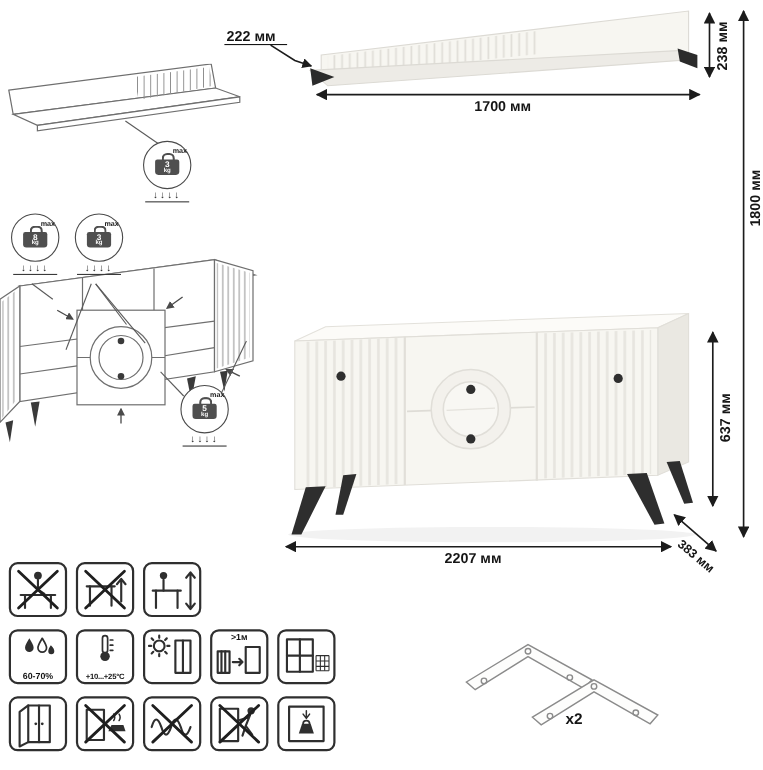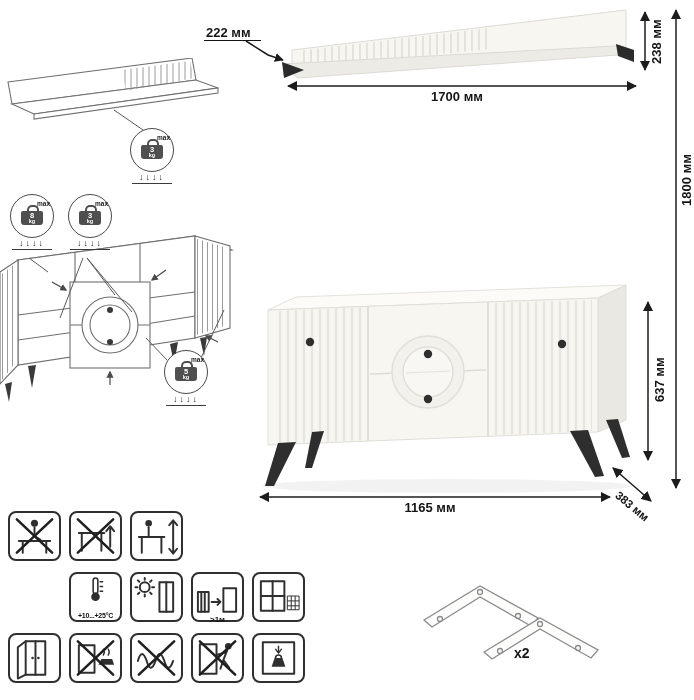--- a/index.html
+++ b/index.html
@@ -26,21 +26,21 @@
   .badge-arrows{margin:1px auto 0;width:40px;font-size:9px;line-height:9px;letter-spacing:2px;color:#222;
                 font-weight:700;border-bottom:1.5px solid #3a3a3a;padding-bottom:1px;}
   
   .icon-cell{position:absolute;width:53px;height:50px;border:2px solid #2f2f2f;border-radius:8px;
              background:#fff;box-sizing:border-box;z-index:3;}
   .icon-cell svg{width:100%;height:100%;}
   .ic{stroke:#2f2f2f;stroke-width:2;fill:none;stroke-linecap:round;stroke-linejoin:round;}
   .fd{fill:#2f2f2f;stroke:none;}
   .xx line{stroke:#1f1f1f;stroke-width:2.6;stroke-linecap:round;}
   .cell-label{position:absolute;left:0;right:0;bottom:1px;text-align:center;font-size:8px;font-weight:700;color:#111;}
-  .cell-label-top{bottom:auto;top:1px;margin-top:40px;}
+  .cell-label-top{bottom:auto;top:1px;}
   .lbl-temp{font-size:7px;letter-spacing:-0.2px;}
   .x2{position:absolute;font-size:14px;font-weight:700;z-index:6;}
 </style>
 </head>
 <body>
 
 <div class="canvas">
 
   <svg class="abs" style="left:280px;top:4px;z-index:1" width="362" height="78" viewBox="0 0 362 78">
     <defs>
@@ -174,21 +174,21 @@
       <line x1="167" y1="360" x2="146" y2="338"></line>
       <line x1="199" y1="362" x2="224" y2="310"></line>
     </g>
   </svg>
 
   <span class="dim dim-222" style="left:204px;top:25px">222 мм</span>
   <span class="dim" style="left:412px;top:89px;width:90px;text-align:center">1700 мм</span>
   <span class="dim vdim" style="left:649px;top:10px;height:64px">238 мм</span>
   <span class="dim vdim" style="left:679px;top:110px;height:140px">1800 мм</span>
   <span class="dim vdim" style="left:652px;top:330px;height:100px">637 мм</span>
-  <span class="dim" style="left:385px;top:500px;width:90px;text-align:center">1165 мм</span>
+  <span class="dim" style="left:385px;top:500px;width:90px;text-align:center">2207 мм</span>
   <span class="dim dim-383" style="left:621px;top:489px">383 мм</span>
 
   <div class="load-badge" style="left:126px;top:128px">
     <div class="badge-circle">
       <span class="badge-max">max</span>
       <div class="weight">
         <span class="wv">3</span>
         <span class="wu">kg</span>
       </div>
     </div>
@@ -263,20 +263,28 @@
         <line x1="7" y1="24" x2="33" y2="24"></line>
         <line x1="10" y1="24" x2="10" y2="40"></line>
           <line x1="30" y1="24" x2="30" y2="40"></line>
         <path d="M17,14 L17,24"></path>
         <path d="M42,8 L42,40 M38,12 L42,7 L46,12 M38,36 L42,41 L46,36"></path>
       </g>
       <circle cx="17" cy="10" r="3.4" class="fd"></circle>
     </svg>
   </div>
 
+  <div class="icon-cell" style="left:8px;top:572px">
+    <svg viewBox="0 0 50 46" style="height:36px">
+      <path class="fd" d="M15,8 C12,13 10,16 10,19 a5,5 0 0 0 10,0 C20,16 18,13 15,8 Z"></path>
+      <path class="ic" d="M30,8 C27,13 25,16 25,19 a5,5 0 0 0 10,0 C35,16 33,13 30,8 Z"></path>
+      <path class="fd" d="M40,16 C38,19 37,21 37,23 a3.5,3.5 0 0 0 7,0 C44,21 43,19 40,16 Z"></path>
+    </svg>
+    <span class="cell-label">60-70%</span>
+  </div>
   <div class="icon-cell" style="left:69px;top:572px">
     <svg viewBox="0 0 50 46" style="height:36px">
       <g class="ic">
         <rect x="22" y="5" width="6" height="20" rx="3"></rect>
         <line x1="31" y1="10" x2="34" y2="10"></line>
           <line x1="31" y1="16" x2="34" y2="16"></line>
           <line x1="31" y1="22" x2="34" y2="22"></line>
       </g>
       <circle cx="25" cy="29" r="5.5" class="fd"></circle>
     </svg>

